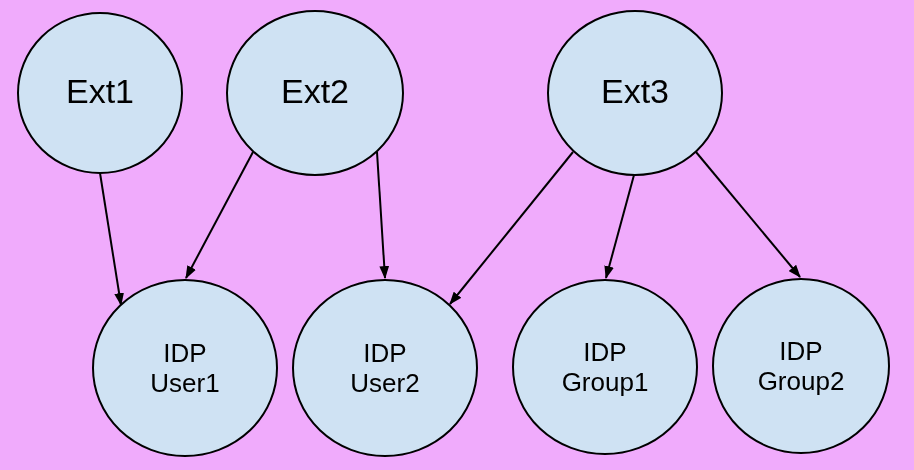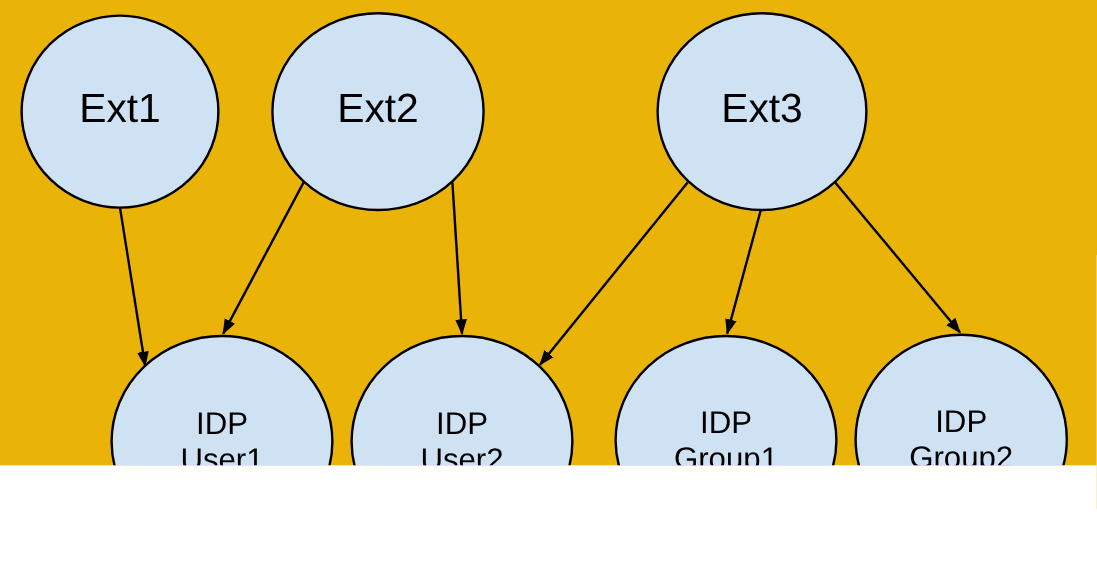--- a/index.html
+++ b/index.html
@@ -4,22 +4,22 @@
 <style>
   html, body {
     margin: 0;
     padding: 0;
     background: #ffffff;
     font-family: "Liberation Sans", sans-serif;
   }
   .canvas {
     position: relative;
     width: 914px;
-    height: 388px;
-    background: #eab308;
+    height: 470px;
+    background: #f0abfc;
     overflow: hidden;
   }
   svg { display: block; }
   .node-label {
     font-family: "Liberation Sans", sans-serif;
     fill: #000000;
     text-anchor: middle;
     user-select: none;
   }
 </style>

